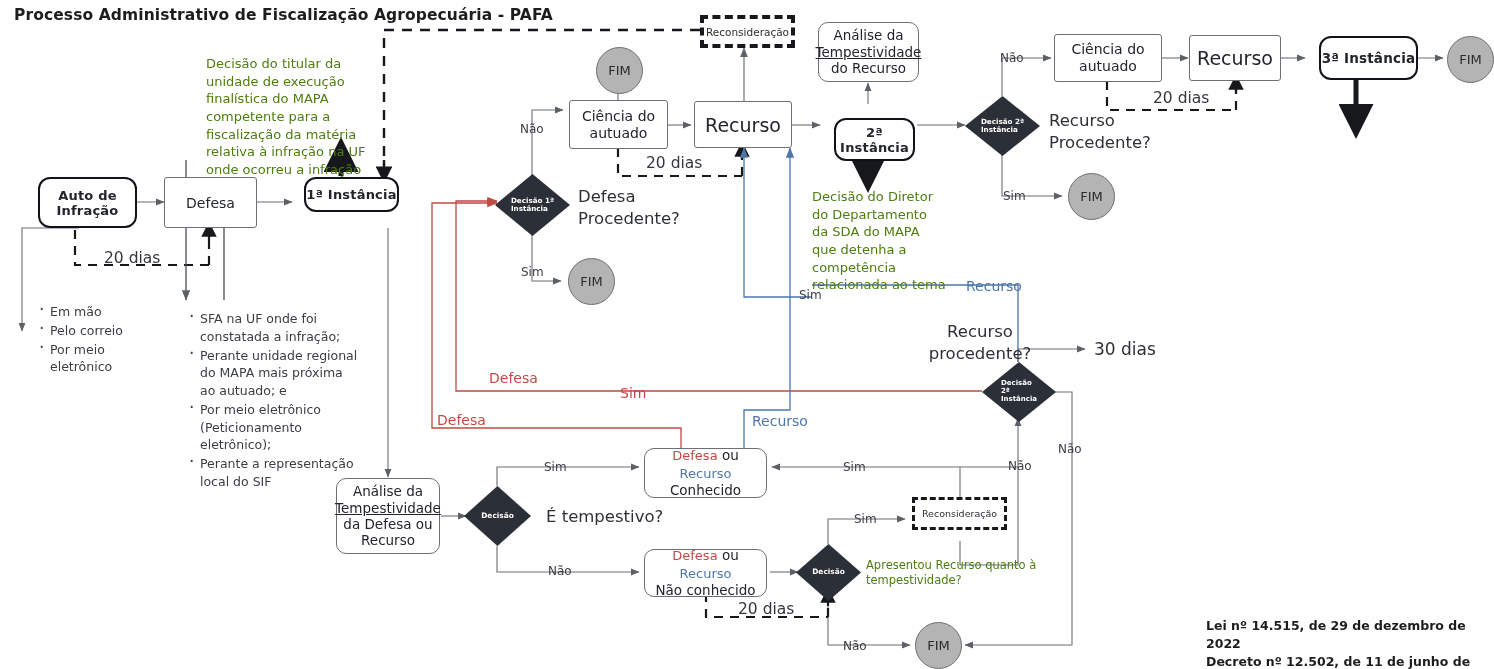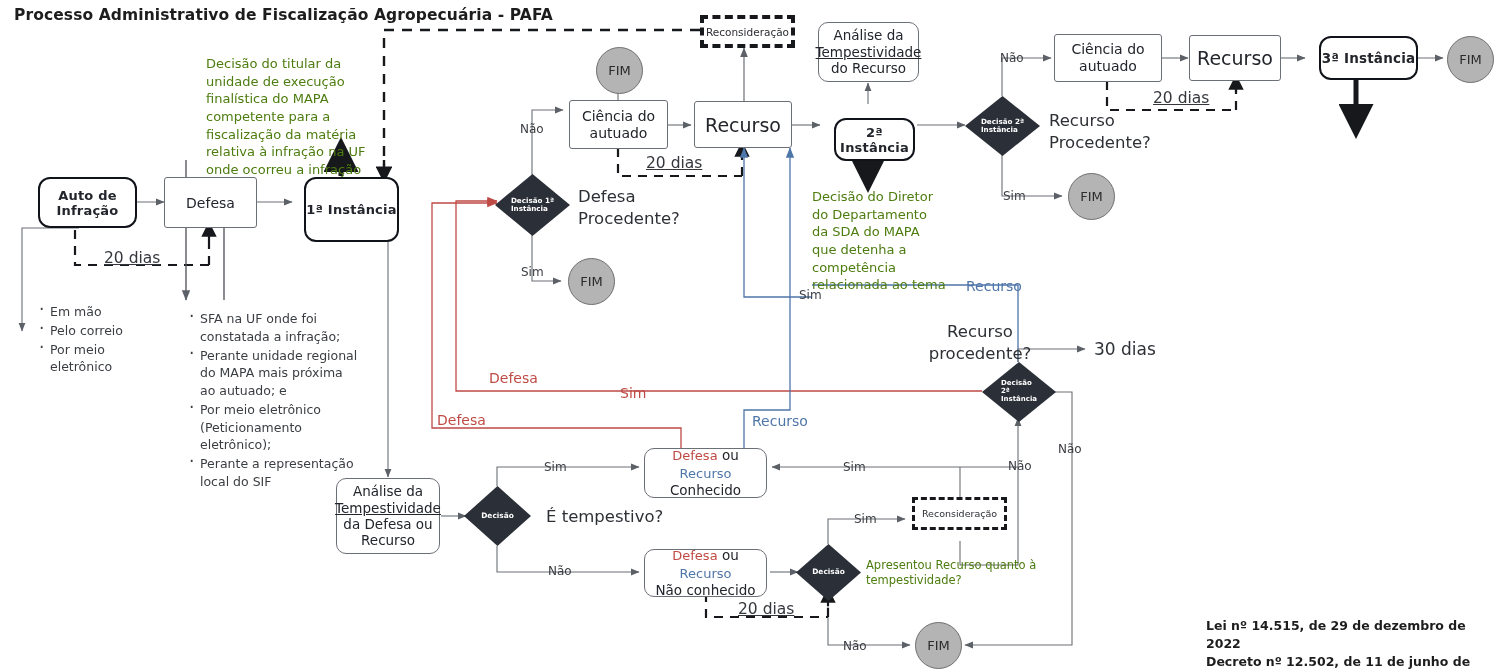--- a/index.html
+++ b/index.html
@@ -51,21 +51,21 @@
     display:flex;align-items:center;justify-content:center;
     font-size:13px;color:#2b2b2b;
   }
 
   
   .txt{position:absolute;color:#4d7c0f;font-size:13px;line-height:1.36;}
   .txt.sm{font-size:11.5px;line-height:1.3;}
   .txt.lbl{font-size:12px;color:#3a3d42;}
   .txt.red{color:#bf4a45;}
   .txt.blue{color:#4f76a9;}
-  .txt.days{font-size:15.5px;color:#34373c;text-decoration:underline;}
+  .txt.days{font-size:15.5px;color:#34373c;}
   .txt.big{font-size:16.5px;color:#2d3035;}
   .txt.bold{font-weight:bold;color:#1d1d1d;}
   .bullets{position:absolute;color:#3a3d42;font-size:12.5px;line-height:1.42;}
   .bullets ul{margin:0;padding-left:14px;list-style:none;}
   .bullets li{position:relative;margin:0 0 1px 0;}
   .bullets li:before{content:"\00b7";position:absolute;left:-11px;top:-2px;font-size:17px;line-height:1;}
   .u{text-decoration:underline;}
 
   
   svg.wires{position:absolute;left:0;top:0;width:1494px;height:669px;pointer-events:none;}
@@ -231,21 +231,21 @@
 
   <div class="node box-bold" style="left:26px;top:177px;width:99px;height:51px;flex-direction:column;">
     <span>Auto de</span>
     <span>Infração</span>
   </div>
 
   <div class="node box-thin" style="left:164px;top:177px;width:93px;height:51px;">
     <span>Defesa</span>
   </div>
 
-  <div class="node box-bold" style="left:292px;top:177px;width:95px;height:65px;">
+  <div class="node box-bold" style="left:292px;top:177px;width:95px;height:35px;">
     <span>1ª Instância</span>
   </div>
 
   <div class="node box-thin" style="left:569px;top:100px;width:99px;height:49px;flex-direction:column;line-height:1.2;">
     <span>Ciência do</span>
     <span>autuado</span>
   </div>
 
   <div class="node box-thin box-big" style="left:694px;top:101px;width:98px;height:47px;">
     <span>Recurso</span>

